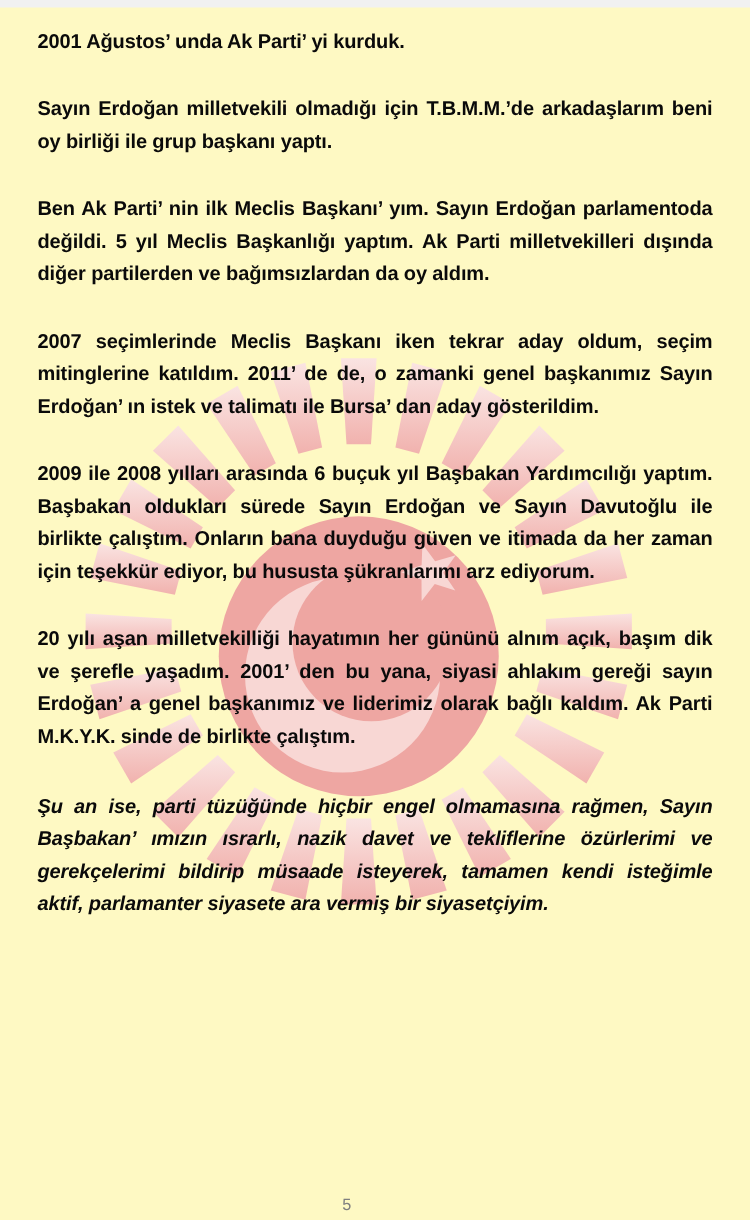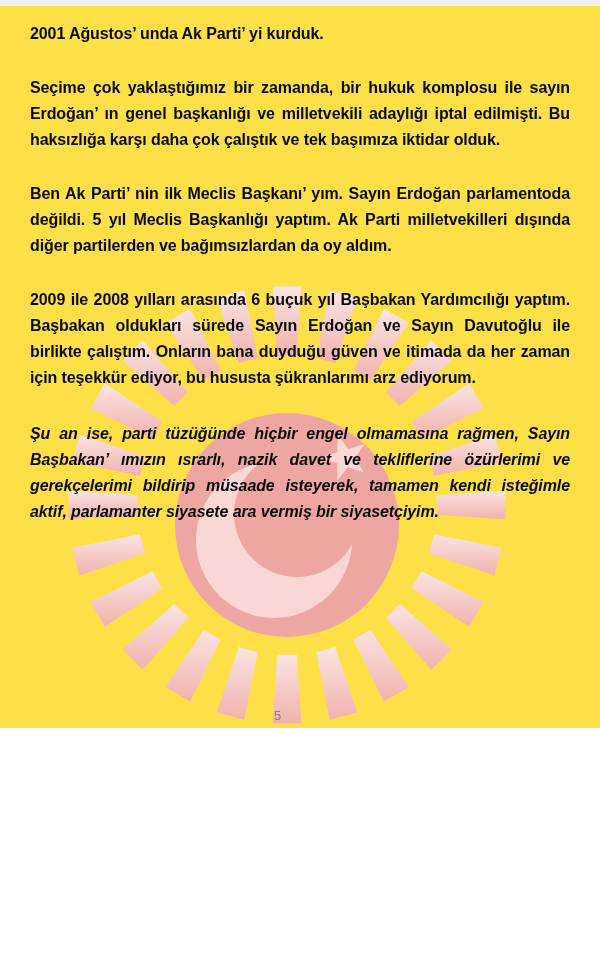--- a/index.html
+++ b/index.html
@@ -7,22 +7,22 @@
     padding: 0;
     width: 600px;
     height: 976px;
     background: #ffffff;
     overflow: hidden;
     font-family: "Liberation Sans", sans-serif;
   }
   .page {
     position: relative;
     width: 600px;
-    height: 728px;
-    background: #fde047;
+    height: 976px;
+    background: #fef9c3;
   }
   .top-strip {
     position: absolute;
     top: 0; left: 0;
     width: 600px; height: 6px;
     background: #f1f1f1;
   }
   .watermark {
     position: absolute;
     left: 68px;
@@ -108,21 +108,23 @@
     <g id="emblem" transform="translate(0,20)">
       <circle id="disc" cx="0" cy="0" r="112" fill="#eea6a2"></circle>
       <circle id="crescentOuter" cx="-13" cy="15" r="78" fill="#f8d7d4"></circle>
       <circle id="crescentBowl" cx="10" cy="-11" r="63" fill="#eea6a2"></circle>
       <polygon id="star" points="50.9,-89.9 61.1,-76.1 77.6,-80.8 67.6,-66.9 77.2,-52.6 60.8,-57.8 50.3,-44.3 50.2,-61.5 34.0,-67.3 50.3,-72.8" fill="#f8d7d4"></polygon>
     </g>
   </svg>
 
   <div class="content">
     <p>2001 Ağustos’ unda Ak Parti’ yi kurduk.</p>
-    <p>Seçime çok yaklaştığımız bir zamanda, bir hukuk komplosu ile sayın Erdoğan’ ın genel başkanlığı ve milletvekili adaylığı iptal edilmişti. Bu haksızlığa karşı daha çok çalıştık ve tek başımıza iktidar olduk.</p>
+    <p>Sayın Erdoğan milletvekili olmadığı için T.B.M.M.’de arkadaşlarım beni oy birliği ile grup başkanı yaptı.</p>
     <p>Ben Ak Parti’ nin ilk Meclis Başkanı’ yım. Sayın Erdoğan parlamentoda değildi. 5 yıl Meclis Başkanlığı yaptım. Ak Parti milletvekilleri dışında diğer partilerden ve bağımsızlardan da oy aldım.</p>
+    <p>2007 seçimlerinde Meclis Başkanı iken tekrar aday oldum, seçim mitinglerine katıldım. 2011’ de de, o zamanki genel başkanımız Sayın Erdoğan’ ın istek ve talimatı ile Bursa’ dan aday gösterildim.</p>
     <p>2009 ile 2008 yılları arasında 6 buçuk yıl Başbakan Yardımcılığı yaptım. Başbakan oldukları sürede Sayın Erdoğan ve Sayın Davutoğlu ile birlikte çalıştım. Onların bana duyduğu güven ve itimada da her zaman için teşekkür ediyor, bu hususta şükranlarımı arz ediyorum.</p>
+    <p>20 yılı aşan milletvekilliği hayatımın her gününü alnım açık, başım dik ve şerefle yaşadım. 2001’ den  bu yana, siyasi ahlakım gereği sayın Erdoğan’ a genel başkanımız ve liderimiz olarak bağlı kaldım. Ak Parti M.K.Y.K. sinde de birlikte çalıştım.</p>
     <p class="gap-before">Şu an ise, parti tüzüğünde hiçbir engel olmamasına rağmen, Sayın Başbakan’ ımızın ısrarlı, nazik davet ve tekliflerine özürlerimi ve gerekçelerimi bildirip müsaade isteyerek, tamamen kendi isteğimle aktif, parlamanter siyasete ara vermiş bir siyasetçiyim.</p>
   </div>
 
   <div class="page-number">5</div>
 
 </div>
 
 </body></html>

